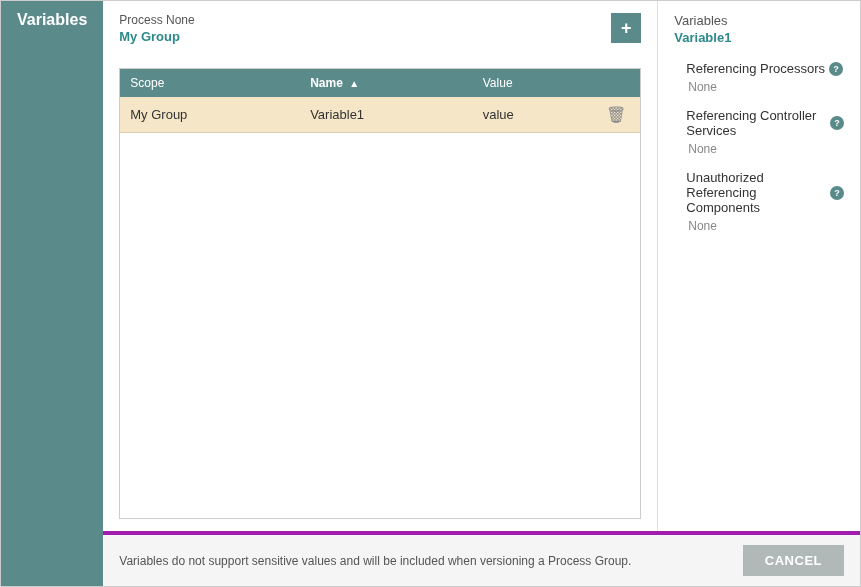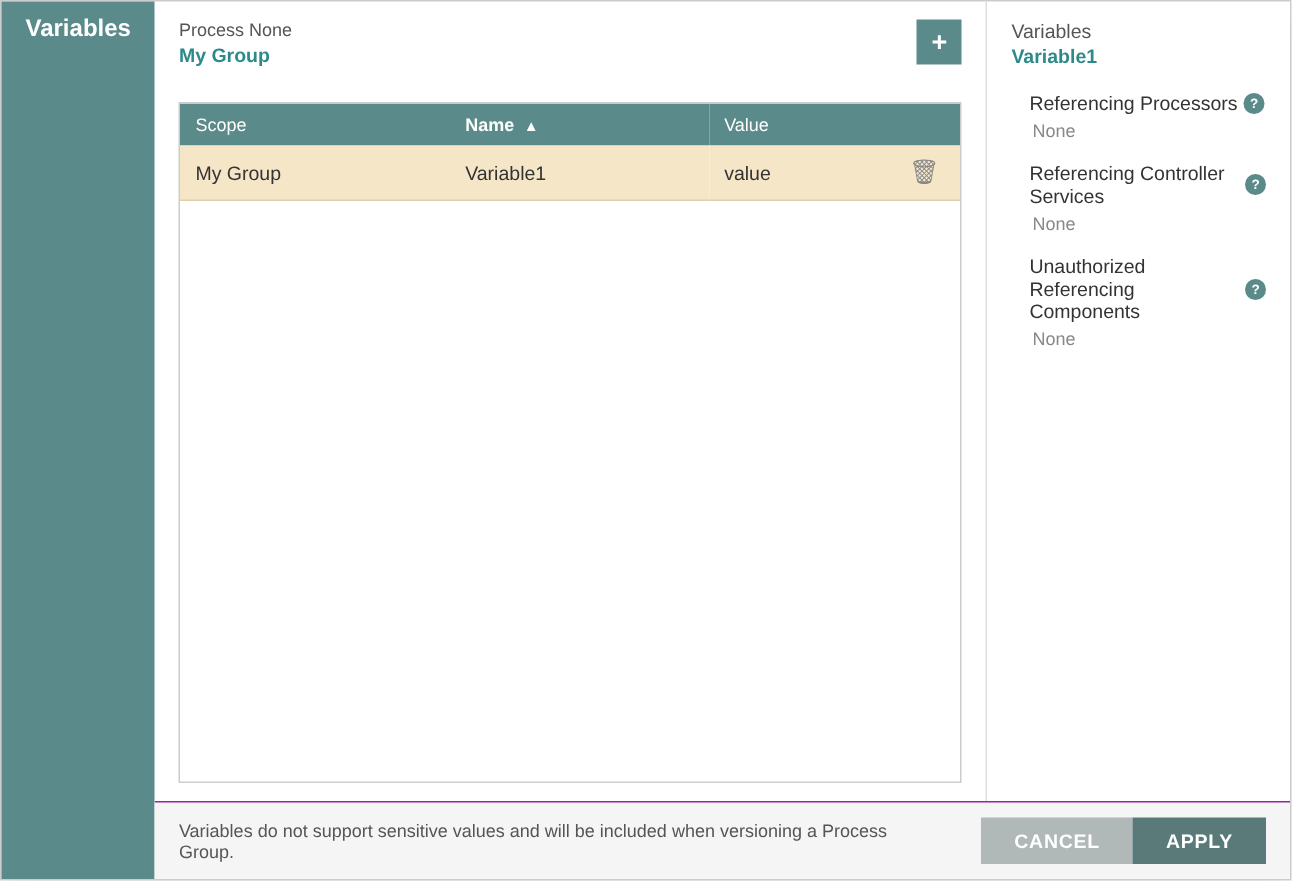--- a/index.html
+++ b/index.html
@@ -173,21 +173,21 @@
       cursor: pointer;
       flex-shrink: 0;
     }
     .info-none {
       color: #888;
       font-size: 12px;
       padding-left: 2px;
     }
     .footer {
       background: #f5f5f5;
-      border-top: 1px solid #a21caf;
+      border-top: 4px solid #a21caf;
       padding: 10px 16px;
       display: flex;
       align-items: center;
       justify-content: flex-start;
       flex-shrink: 0;
       gap: 36px;
     }
     .footer-message {
       font-size: 12px;
       color: #555;
@@ -298,17 +298,16 @@
           <div class="info-none">None</div>
         </div>
       </div>
 
     </div>
 
     <div class="footer">
       <span class="footer-message">Variables do not support sensitive values and will be included when versioning a Process Group.</span>
       <div class="footer-buttons">
         <button class="btn-cancel">CANCEL</button>
-        <button class="btn-apply">APPLY</button>
       </div>
     </div>
   </div>
 </div>
 
 </body></html>

